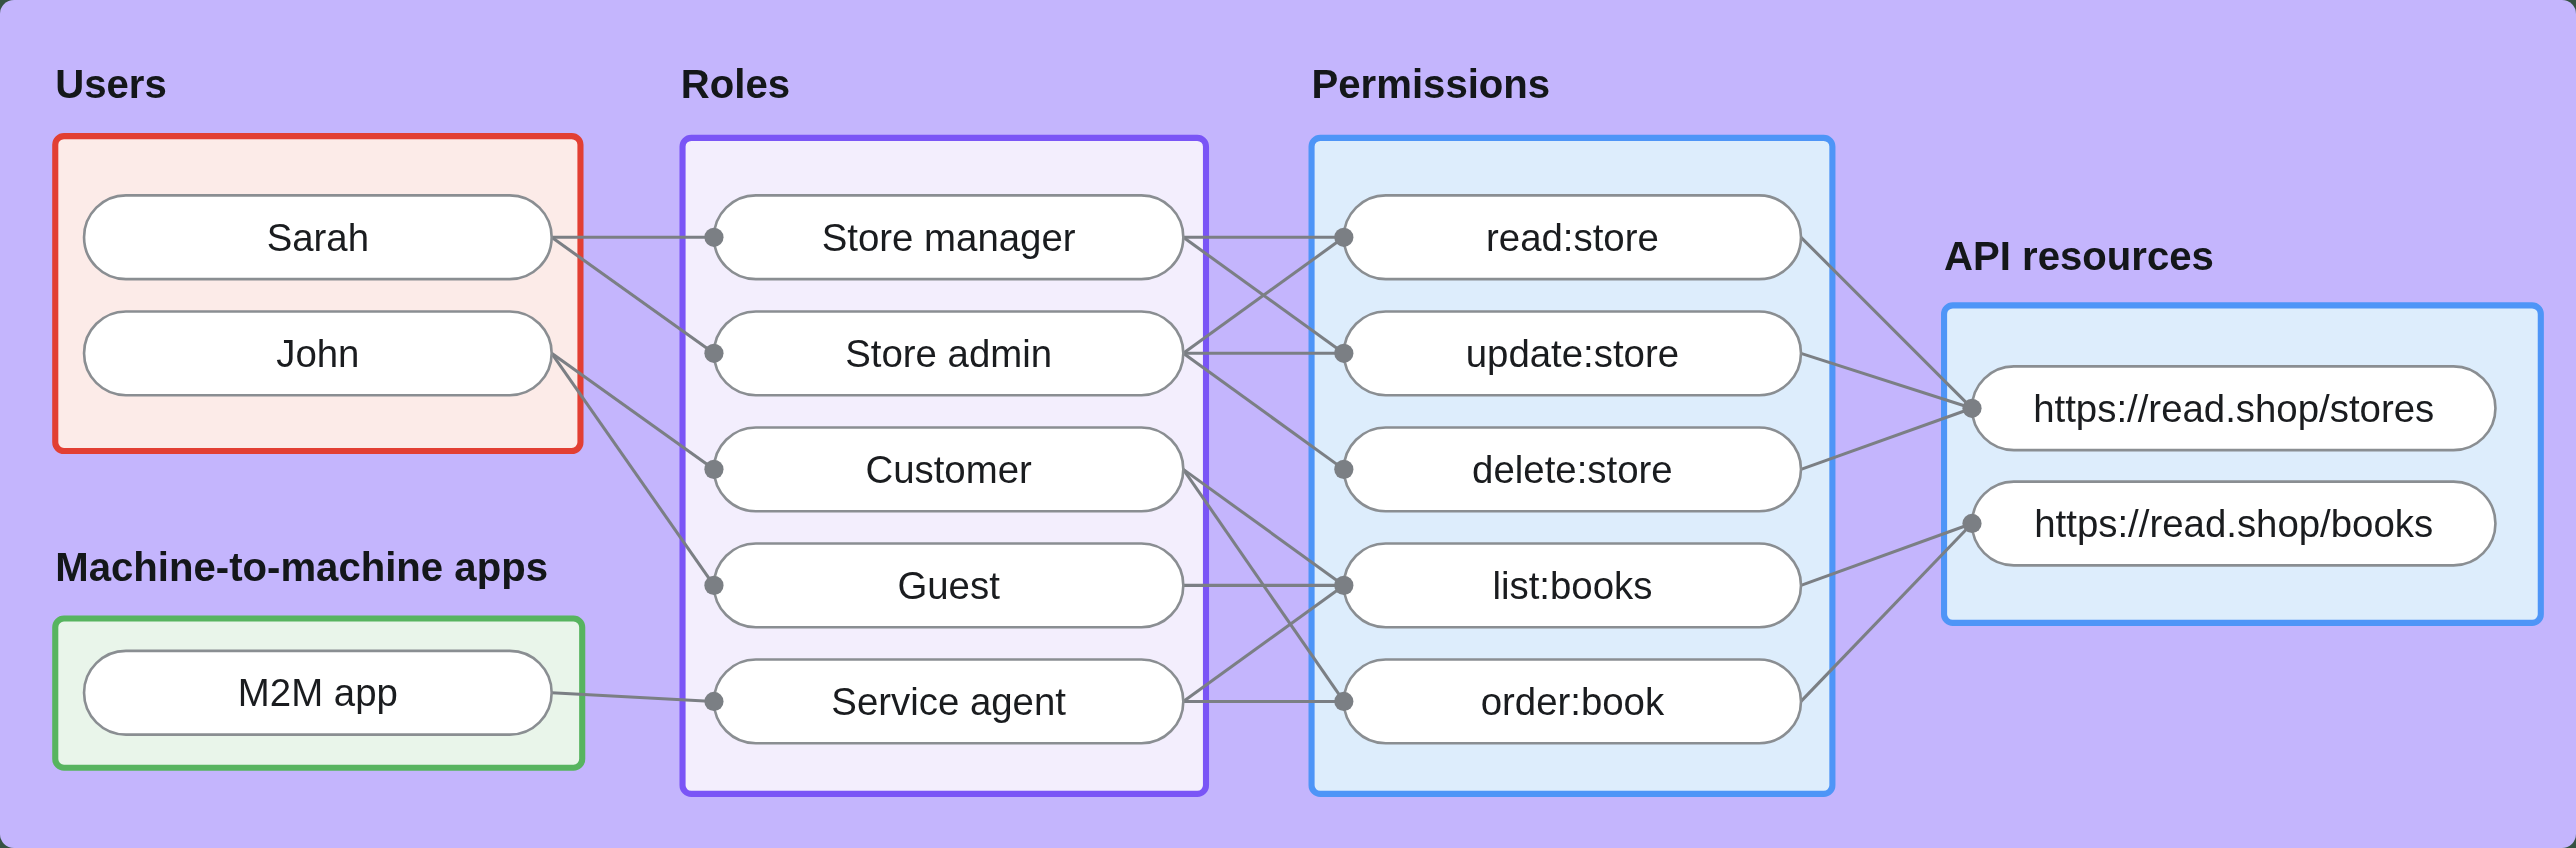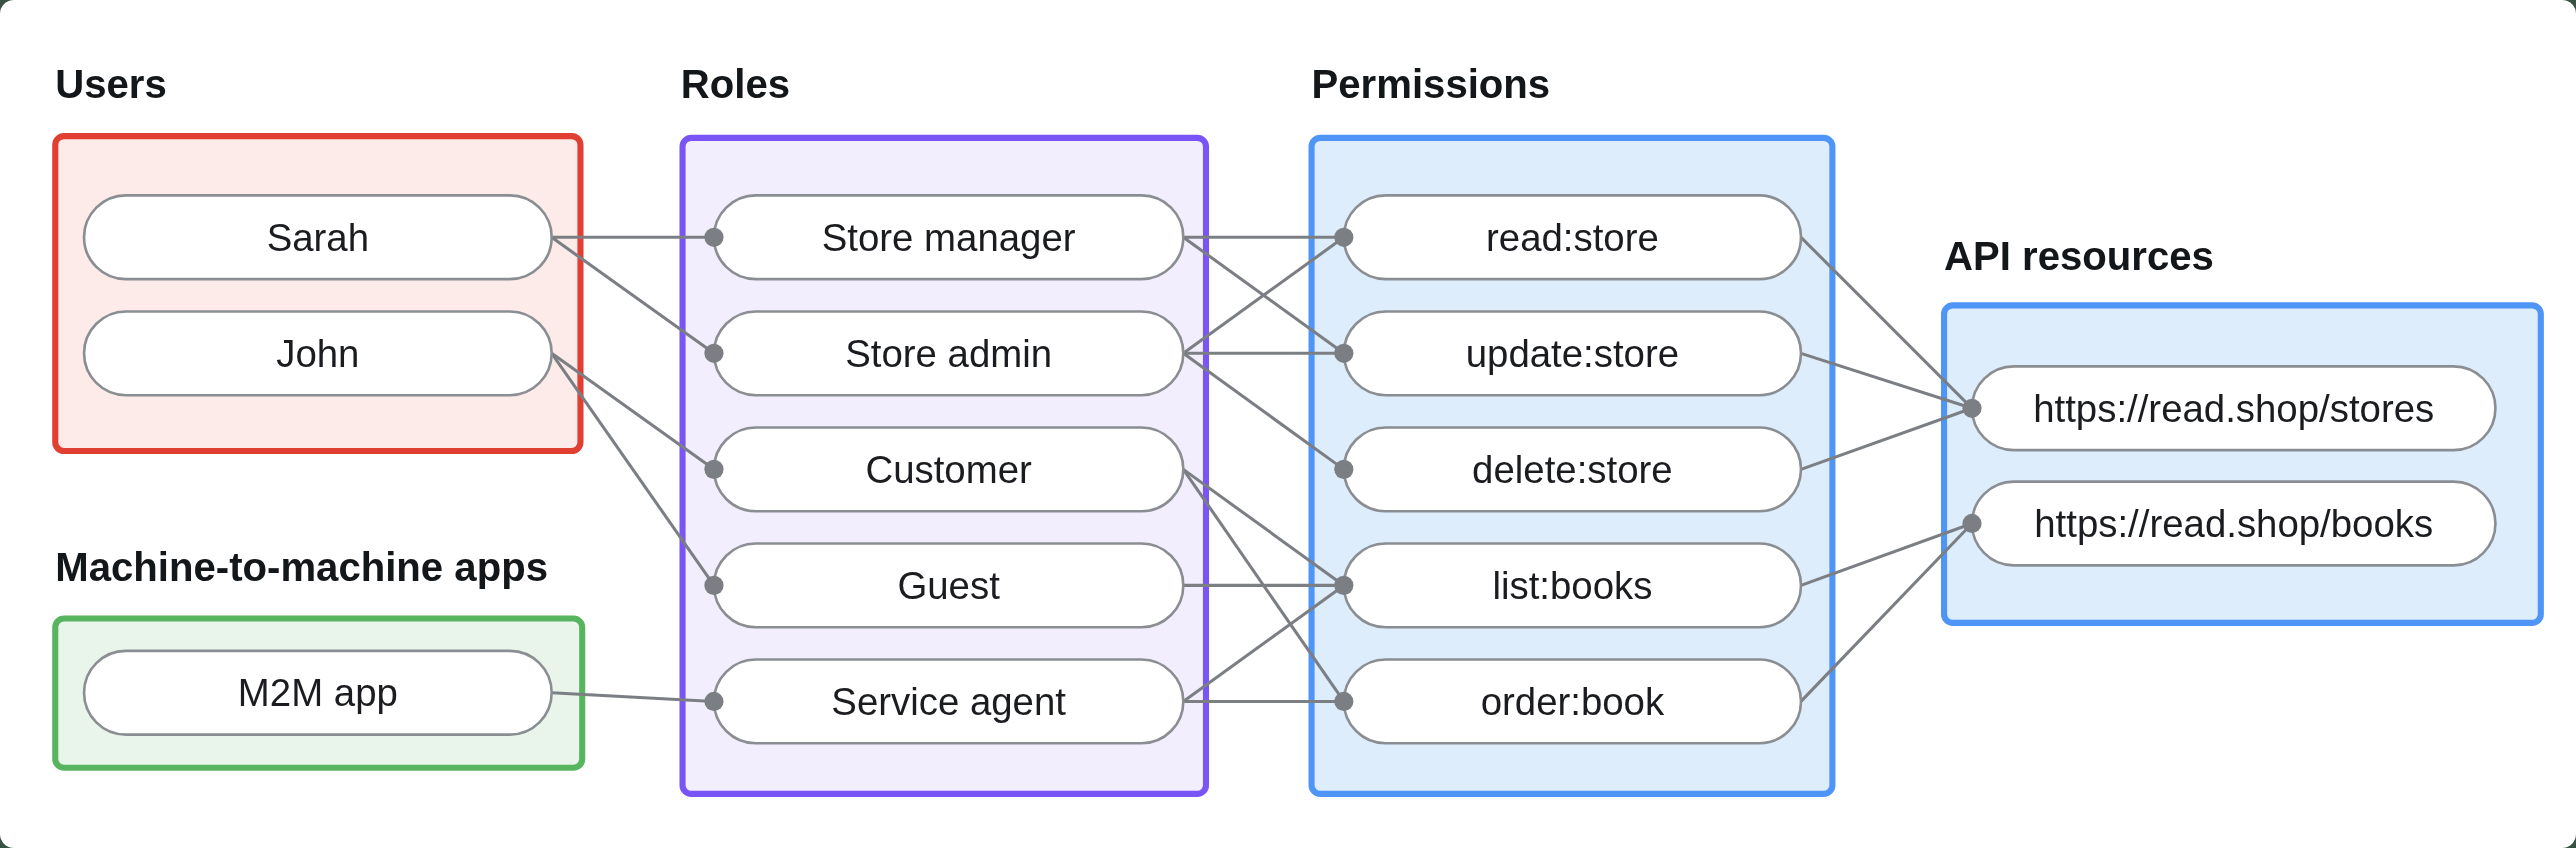--- a/index.html
+++ b/index.html
@@ -8,21 +8,21 @@
     width: 2576px;
     height: 848px;
     background: #365242;
     overflow: hidden;
     font-family: "Liberation Sans", sans-serif;
   }
   .card {
     position: relative;
     width: 2576px;
     height: 848px;
-    background: #ffffff;
+    background: #c4b5fd;
     border-radius: 14px;
     overflow: hidden;
   }
   svg { display: block; }
   .group-label {
     font-family: "Liberation Sans", sans-serif;
     font-size: 46px;
     font-weight: 700;
     fill: #14171a;
   }

